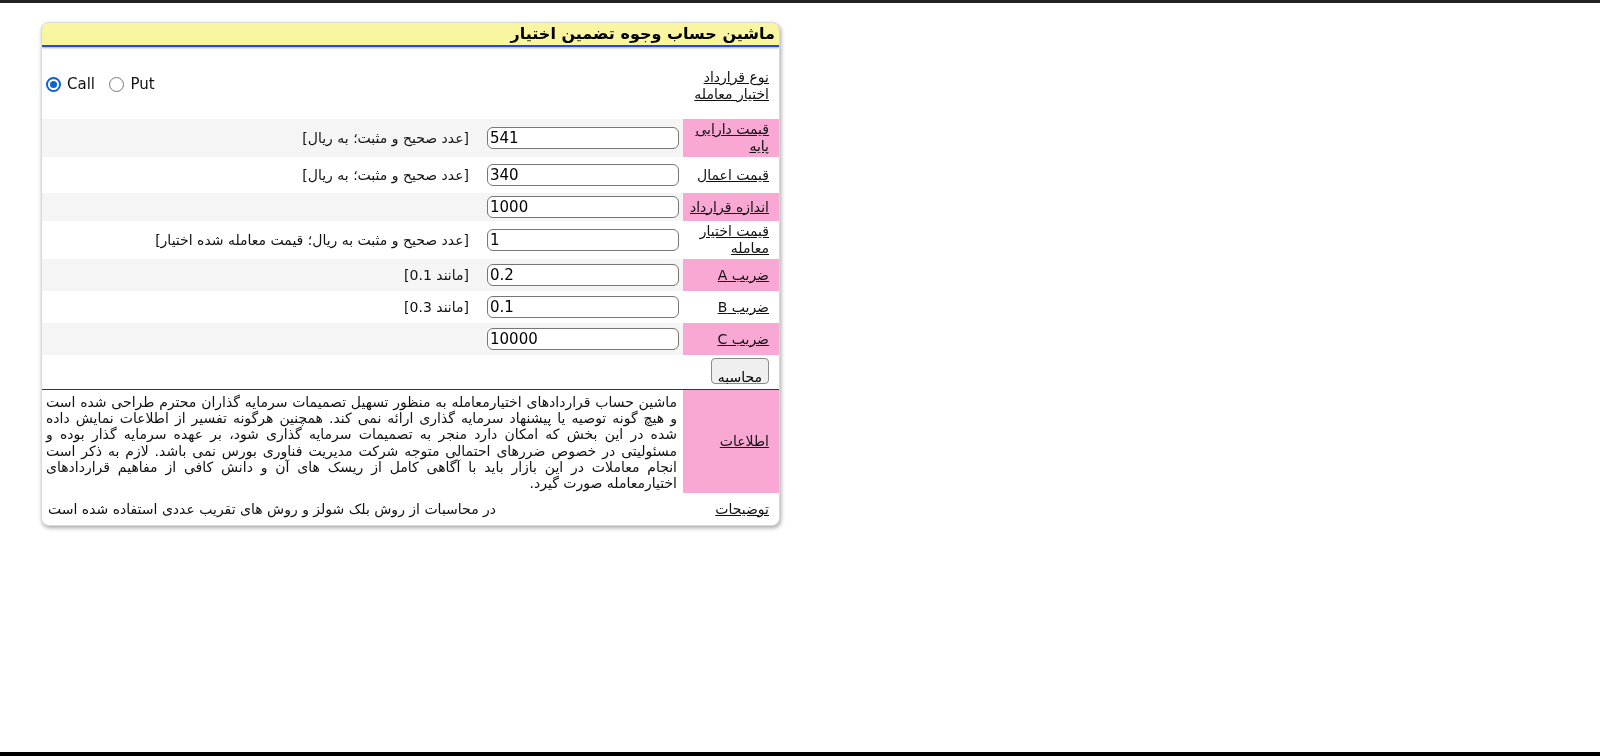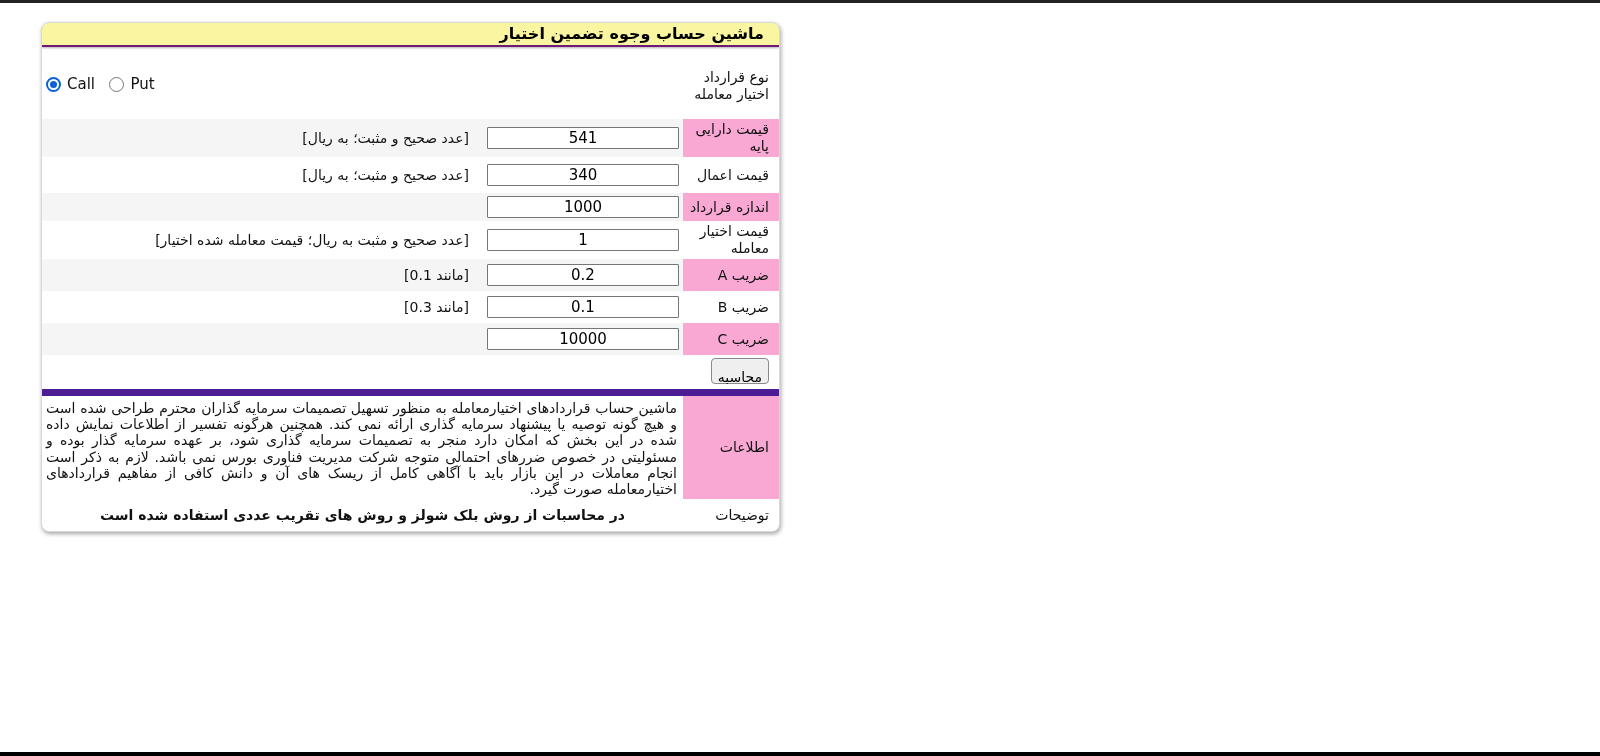--- a/index.html
+++ b/index.html
@@ -12,53 +12,53 @@
 
     .calc-box {
       position: absolute; left: 41px; top: 22px; width: 737px;
       border: 1px solid #d8d8d8; border-radius: 8px;
       box-shadow: 1px 2px 4px rgba(0,0,0,0.35);
       background: #fff; overflow: hidden; direction: rtl;
     }
     .calc-title {
       background: #faf5a0; height: 22px; line-height: 22px;
       font-size: 16px; font-weight: bold; color: #000;
-      padding-right: 15px; border-bottom: 2px solid #701a75;
+      padding-right: 4px; border-bottom: 2px solid #1d4ed8;
       box-shadow: 0 1px 2px rgba(0,0,0,0.3);
     }
     table.form { width: 100%; border-collapse: separate; border-spacing: 0 0; margin: 4px 0 0 0; }
     table.form td { font-size: 14px; color: #111; vertical-align: middle; }
     tr.alt td.c-input, tr.alt td.c-hint { background: #f5f5f5; }
     tr.alt td.c-label { background: #f9a8d4; }
-    td.c-label { width: 82px; padding: 2px 10px 2px 4px; text-align: right; line-height: 17px; }
+    td.c-label { width: 82px; padding: 2px 10px 2px 4px; text-align: right; line-height: 17px; text-decoration: underline; }
     td.c-input { width: 200px; padding: 3px 4px; }
     td.c-hint { padding: 3px 6px; color: #777; font-size: 14px; text-align: right; }
     td.c-radio { padding: 3px 4px; direction: ltr; text-align: left; }
 
     .num-input {
-      width: 192px; height: 22px; box-sizing: border-box; border: 1px solid #767676; border-radius: 1px;
-      font-size: 15px; font-family: "DejaVu Sans", sans-serif; text-align: center; padding: 0 2px;
+      width: 192px; height: 22px; box-sizing: border-box; border: 1px solid #767676; border-radius: 6px;
+      font-size: 15px; font-family: "DejaVu Sans", sans-serif; text-align: left; padding: 0 2px;
       direction: ltr; background: #fff; color: #000;
     }
     .radio-wrap { display: inline-flex; align-items: center; font-size: 15px; color: #111; margin-right: 2px; }
     .radio {
       width: 15px; height: 15px; border-radius: 50%; border: 1px solid #767676; box-sizing: border-box;
       display: inline-block; margin-right: 6px; background: #fff; position: relative;
     }
     .radio.checked { border: 2px solid #0b62d6; }
     .radio.checked::after {
       content: ""; position: absolute; left: 2px; top: 2px; width: 7px; height: 7px; border-radius: 50%; background: #0b62d6;
     }
     .calc-btn {
       font-family: "DejaVu Sans", sans-serif; font-size: 14px; padding: 10px 6px; height: 26px;
       border: 1px solid #8a8a8a; border-radius: 4px; background: #efefef; color: #000;
     }
     .guide-text { color: #e01818; font-size: 13.2px; line-height: 16.2px; text-align: justify; padding: 4px 6px 2px 4px; }
-    .notes-text { color: #2222cc; font-size: 13.2px; padding: 6px 6px; text-align: center; font-weight: bold; }
-    .row-hr td { border-top: 7px solid #4c1d95; }
+    .notes-text { color: #2222cc; font-size: 13.2px; padding: 6px 6px; text-align: left; }
+    .row-hr td { border-top: 1px solid #4c1d95; }
   </style>
 </head>
 <body>
 
 <div class="top-rule"></div>
 
 <div class="calc-box">
   <div class="calc-title">ماشین حساب وجوه تضمین اختیار</div>
 
   <table class="form">

